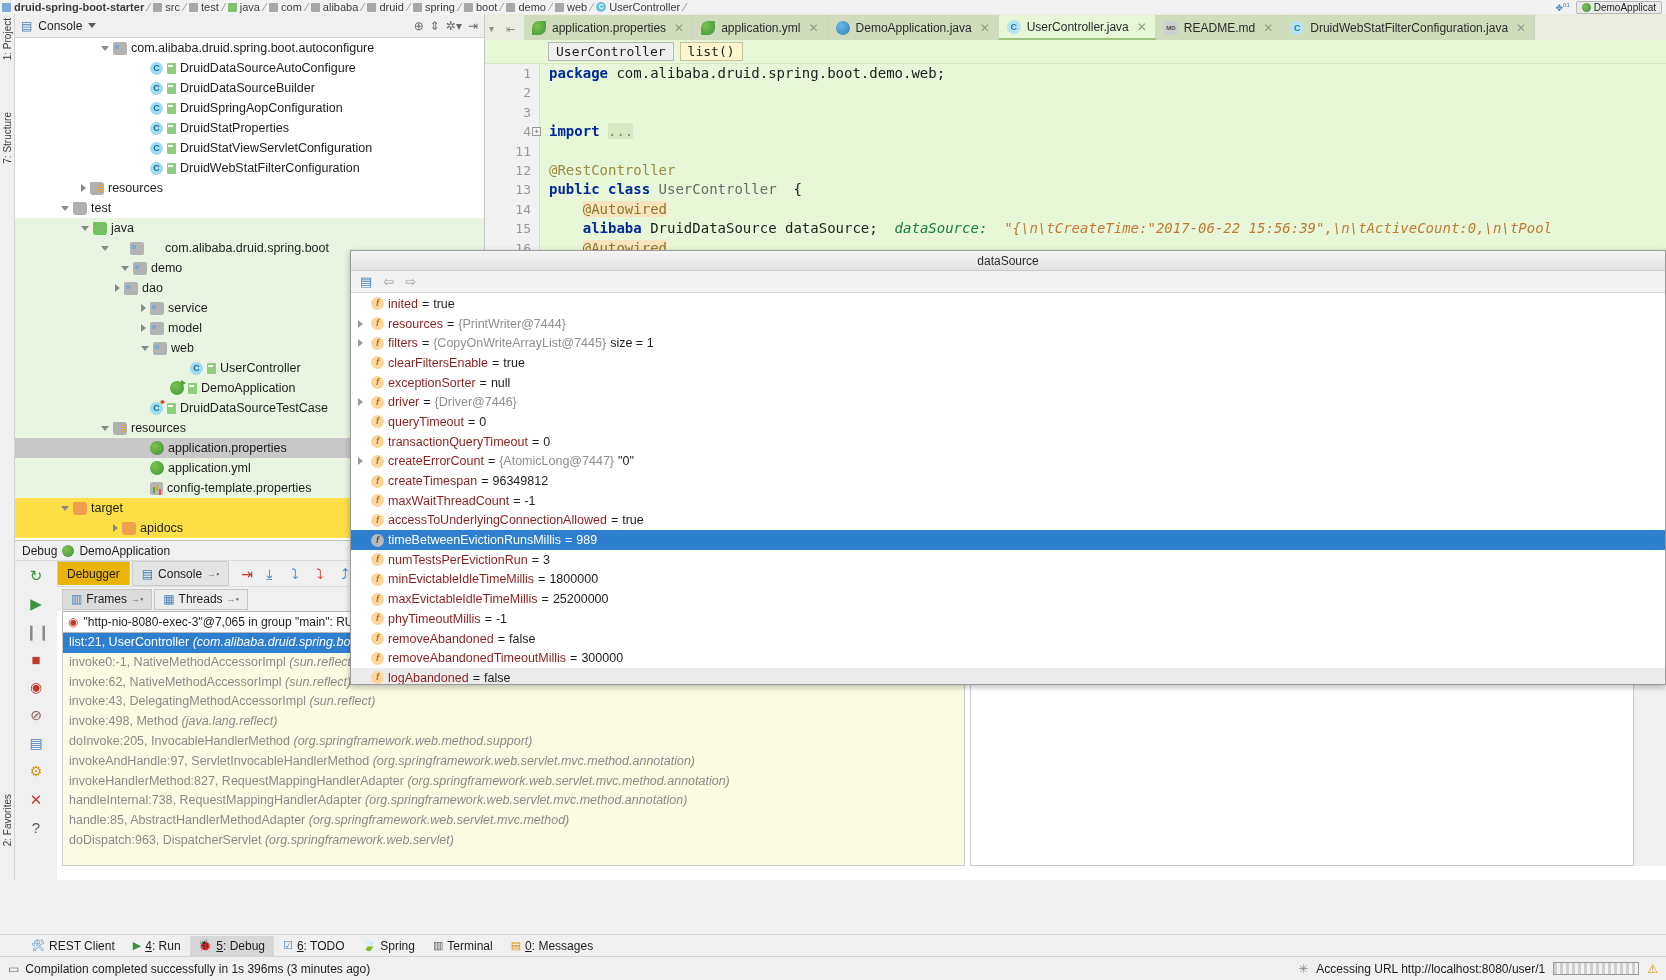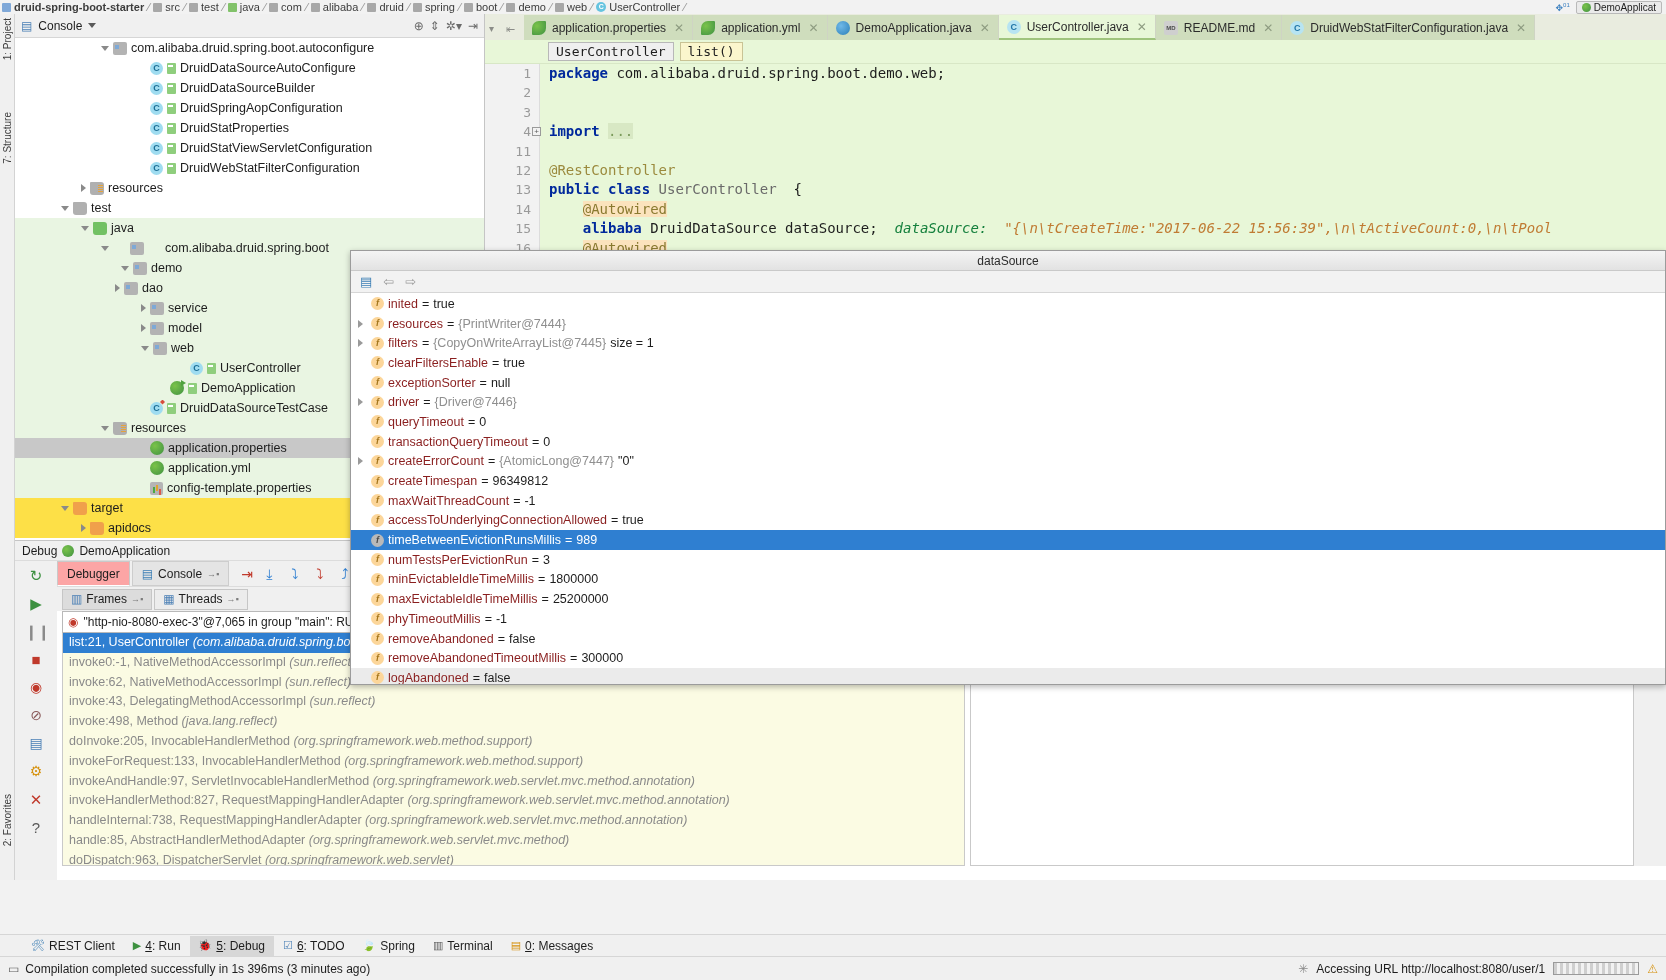--- a/index.html
+++ b/index.html
@@ -148,21 +148,21 @@
   .dsarrow-sp { width:5px;height:8px; margin-left:-13px; margin-right:4px; }
 
   
   .debugwin { position:absolute; left:15px; top:540px; width:1651px; height:340px; background:#ffffff;
               border-top:1px solid #c5c5c5; }
   .dbg-head { height:20px; background:#f0f0f0; display:flex; align-items:center; gap:5px; padding:0 7px;
               border-bottom:1px solid #dcdcdc; font-size:12px; }
   .dbg-tabs { height:26px; background:#f0f0f0; display:flex; align-items:center; padding-left:42px;
               border-bottom:1px solid #dcdcdc; gap:2px; }
   .dbg-tab { height:25px; display:flex; align-items:center; gap:5px; padding:0 9px; font-size:12px; }
-  .dbg-tab.active { background:#fca5a5; border:1px solid #c9c9c9; border-bottom:1px solid #ffffff; }
+  .dbg-tab.active { background:#eab308; border:1px solid #c9c9c9; border-bottom:1px solid #ffffff; }
   .dbg-tab.inactive { background:#e4e4e4; border:1px solid #cdcdcd; }
   .dbg-toolicons { display:flex; align-items:center; gap:10px; margin-left:10px; }
   .ti { width:15px;height:15px; }
   .frames-bar { position:absolute; left:42px; top:46px; width:908px; height:24px; background:#f0f0f0;
                 display:flex; align-items:center; gap:2px; padding-left:5px; }
   .fr-tab { height:21px; display:flex; align-items:center; gap:4px; padding:0 8px; font-size:12px;
             border:1px solid #c6c6c6; }
   .fr-tab.on { background:#dcdcdc; }
   .fr-tab.off { background:#ececec; }
   .threadsel { position:absolute; left:47px; top:70px; width:903px; height:22px; background:#ffffff;
@@ -452,21 +452,21 @@
         <div class="tnode greenbg" style="padding-left: 126px;">
           <span class="arrow-sp"></span>
           <span class="propic"></span>
           <span class="lbl">config-template.properties</span>
         </div>
         <div class="tnode yellowbg" style="padding-left: 46px;">
           <span class="arrow-d"></span>
           <span class="fic fic-folder-o"></span>
           <span class="lbl">target</span>
         </div>
-        <div class="tnode yellowbg" style="padding-left: 66px;">
+        <div class="tnode yellowbg" style="padding-left: 98px;">
           <span class="arrow-r"></span>
           <span class="fic fic-folder-o"></span>
           <span class="lbl">apidocs</span>
         </div>
       </div>
   </div>
 
   <div class="editor">
     <div class="crumbline">
       <span class="crumb-chip">UserController</span>
@@ -557,21 +557,20 @@
       <span>"http-nio-8080-exec-3"@7,065 in group "main": RU</span>
     </div>
 
     <div class="framelist" id="framelist">
         <div class="framerow sel"><span>list:21, UserController </span><span class="pk">(com.alibaba.druid.spring.boot.</span></div>
         <div class="framerow"><span>invoke0:-1, NativeMethodAccessorImpl </span><span class="pk">(sun.reflect)</span></div>
         <div class="framerow"><span>invoke:62, NativeMethodAccessorImpl </span><span class="pk">(sun.reflect)</span></div>
         <div class="framerow"><span>invoke:43, DelegatingMethodAccessorImpl </span><span class="pk">(sun.reflect)</span></div>
         <div class="framerow"><span>invoke:498, Method </span><span class="pk">(java.lang.reflect)</span></div>
         <div class="framerow"><span>doInvoke:205, InvocableHandlerMethod </span><span class="pk">(org.springframework.web.method.support)</span></div>
-        <div class="framerow"><span>invokeForRequest:133, InvocableHandlerMethod </span><span class="pk">(org.springframework.web.method.support)</span></div>
         <div class="framerow"><span>invokeAndHandle:97, ServletInvocableHandlerMethod </span><span class="pk">(org.springframework.web.servlet.mvc.method.annotation)</span></div>
         <div class="framerow"><span>invokeHandlerMethod:827, RequestMappingHandlerAdapter </span><span class="pk">(org.springframework.web.servlet.mvc.method.annotation)</span></div>
         <div class="framerow"><span>handleInternal:738, RequestMappingHandlerAdapter </span><span class="pk">(org.springframework.web.servlet.mvc.method.annotation)</span></div>
         <div class="framerow"><span>handle:85, AbstractHandlerMethodAdapter </span><span class="pk">(org.springframework.web.servlet.mvc.method)</span></div>
         <div class="framerow"><span>doDispatch:963, DispatcherServlet </span><span class="pk">(org.springframework.web.servlet)</span></div>
       </div>
 
     <div class="varspane"></div>
 
     <div class="dbg-rightrail">

